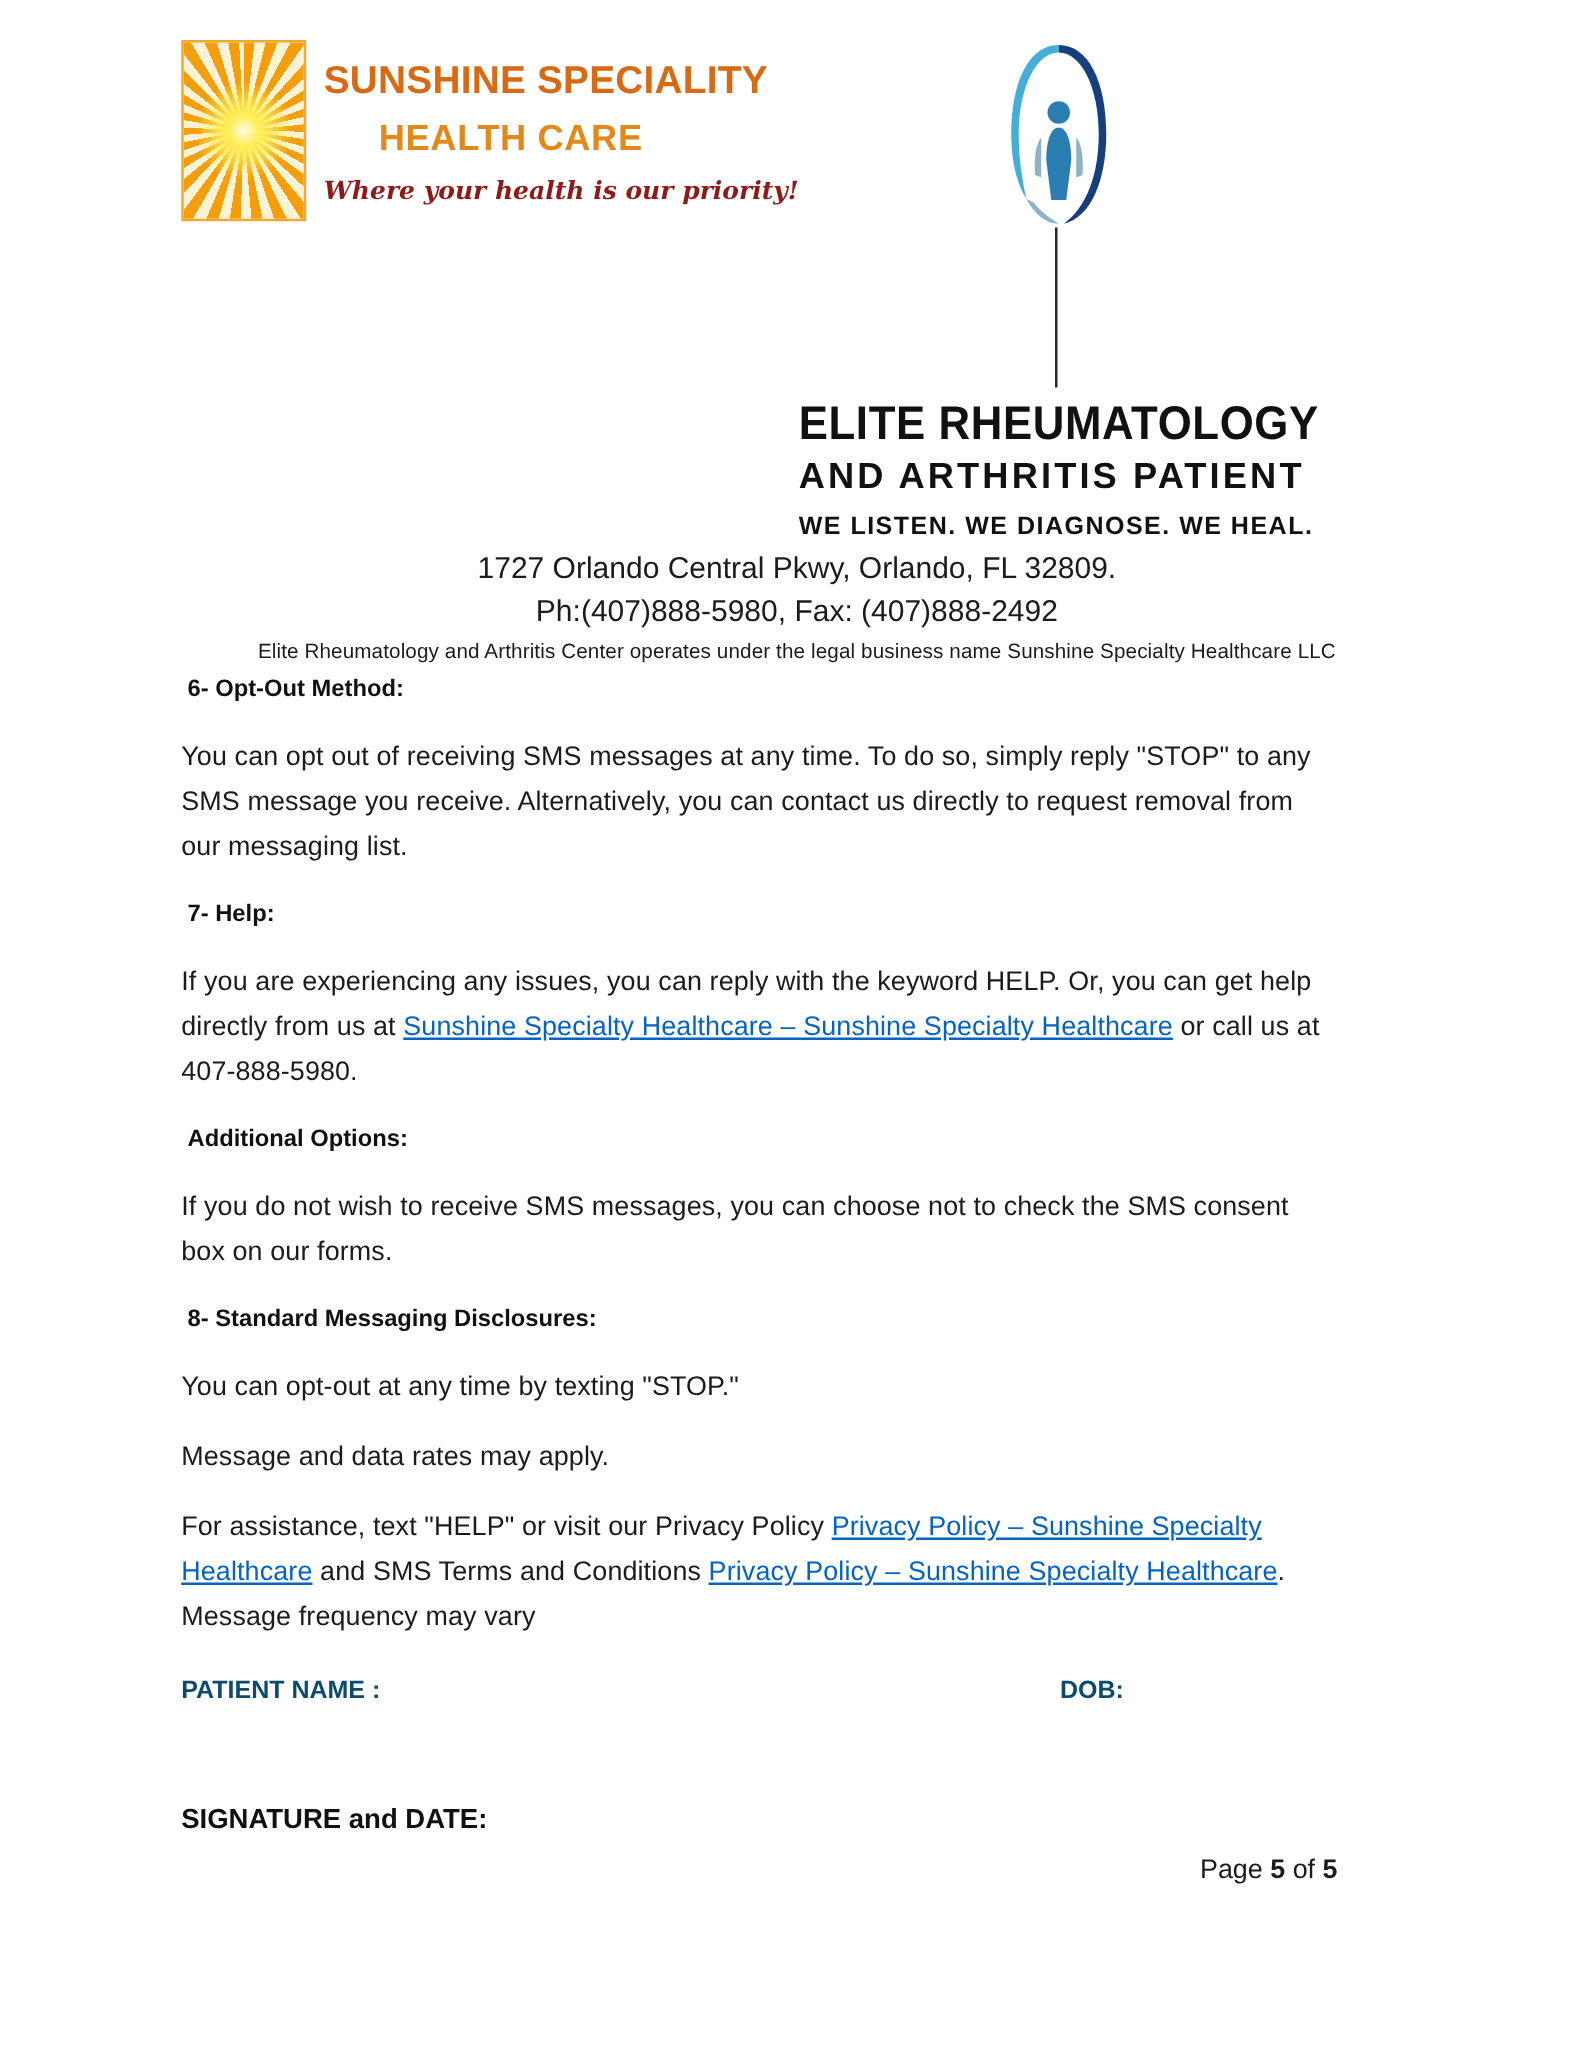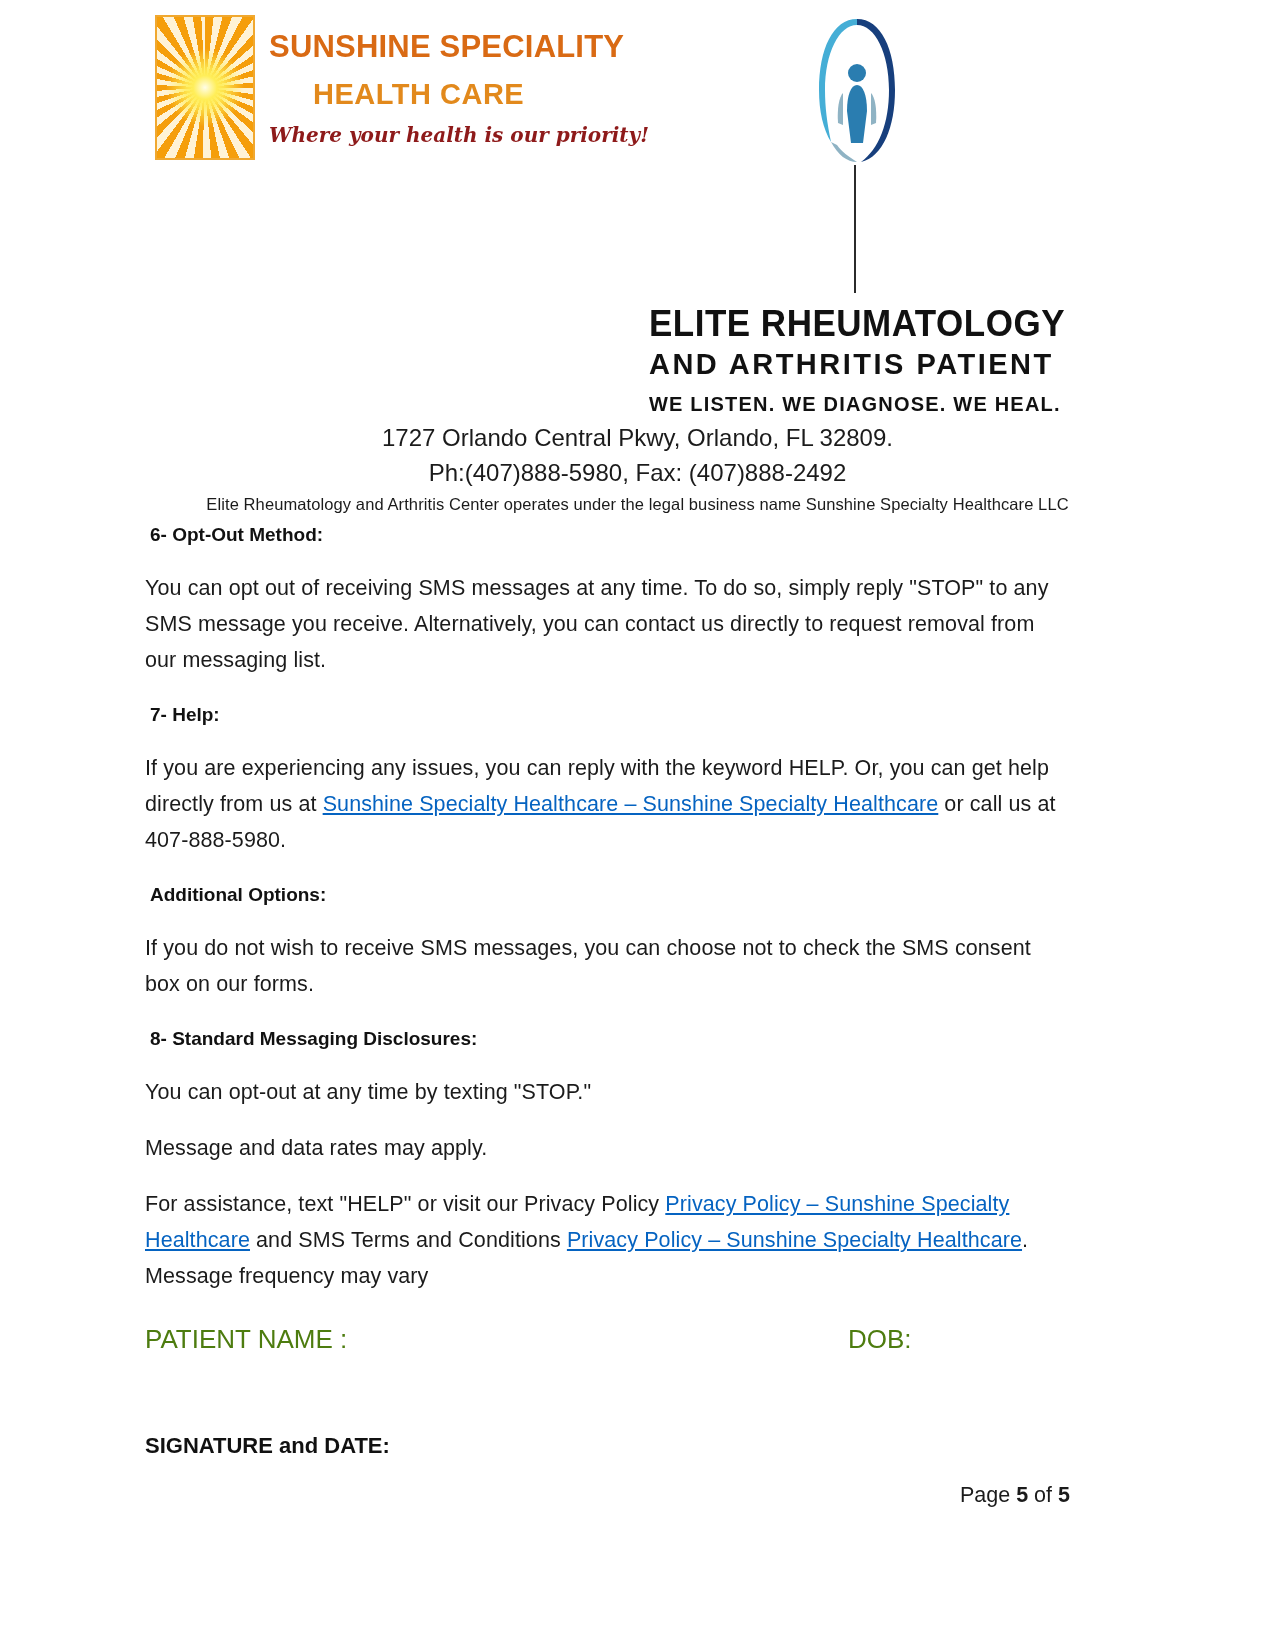--- a/index.html
+++ b/index.html
@@ -11,23 +11,23 @@
     width: 1275px;
     height: 1650px;
     background: #ffffff;
     margin: 0 auto;
     overflow: hidden;
   }
 
   
   .header {
     display: flex;
-    justify-content: center;
+    justify-content: flex-start;
     align-items: flex-start;
-    padding: 15px 200px 0 145px;
+    padding: 32px 200px 0 145px;
   }
   .logo-left { display: flex; align-items: flex-start; }
   .sun-img {
     width: 100px;
     height: 145px;
     border: 2px solid #f0a830;
     background:
       radial-gradient(circle at 50% 50%, #fffde7 0%, #ffee58 14%, rgba(255,238,88,0.85) 22%, rgba(255,238,88,0) 46%),
       repeating-conic-gradient(from 0deg at 50% 50%, #f59e0b 0deg 7deg, #fff3d6 7deg 14deg);
     flex: 0 0 auto;
@@ -86,21 +86,21 @@
     margin-bottom: 20px; letter-spacing: 0.1px;
   }
   a.doc-link {
     color: #0563c1; text-decoration: underline; cursor: pointer;
   }
 
   
   .patient-row {
     display: flex; align-items: baseline;
     margin-top: 30px;
-    font-size: 26px; font-weight: 400; color: #4d7c0f;
+    font-size: 20px; font-weight: 700; color: #0c4a6e;
   }
   .patient-name-label { width: 703px; flex: 0 0 auto; }
   .dob-label { flex: 0 0 auto; }
   .signature-row {
     margin-top: 78px;
     font-size: 22px; font-weight: 700; color: #111;
   }
 
   
   .footer {

